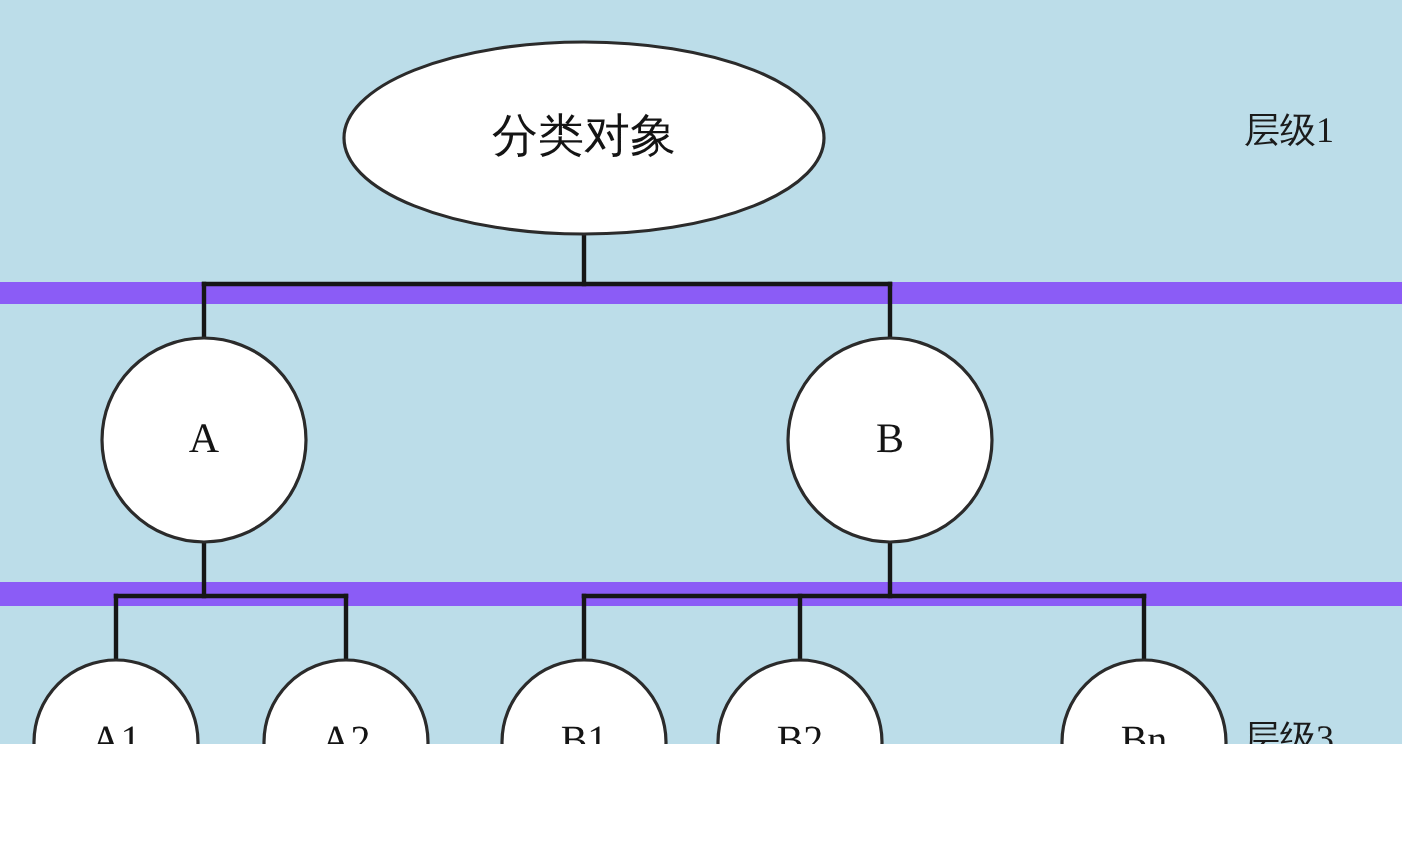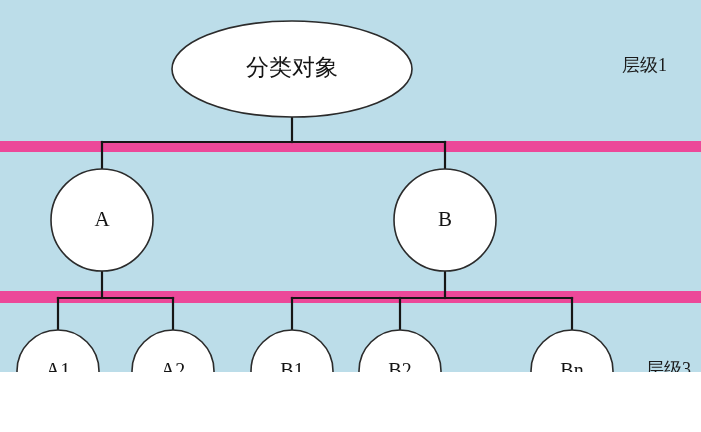--- a/index.html
+++ b/index.html
@@ -5,21 +5,21 @@
   html, body {
     margin: 0;
     padding: 0;
     background: #ffffff;
   }
   #stage {
     position: relative;
     width: 701px;
     height: 372px;
     overflow: hidden;
-    background: #ec4899;
+    background: #8b5cf6;
     font-family: "Liberation Serif", "DejaVu Serif", serif;
     text-decoration: underline;
   }
   .band {
     position: absolute;
     left: 0;
     width: 701px;
     background: #bcdde9;
   }
   #band-1 { top: 0px;   height: 141px; }
@@ -29,21 +29,21 @@
   .level-label {
     position: absolute;
     font-size: 18px;
     color: #1b1b1b;
     letter-spacing: 0px;
     white-space: nowrap;
     font-family: "Liberation Serif", "DejaVu Serif", serif;
   }
   #level-label-1 { left: 622px; top: 53px; }
   #level-label-2 { left: 622px; top: 207px; }
-  #level-label-3 { left: 646px; top: 357px; }
+  #level-label-3 { left: 622px; top: 357px; }
 
   svg#diagram {
     position: absolute;
     left: 0;
     top: 0;
     width: 701px;
     height: 432px;
   }
   .node-shape {
     fill: #ffffff;

